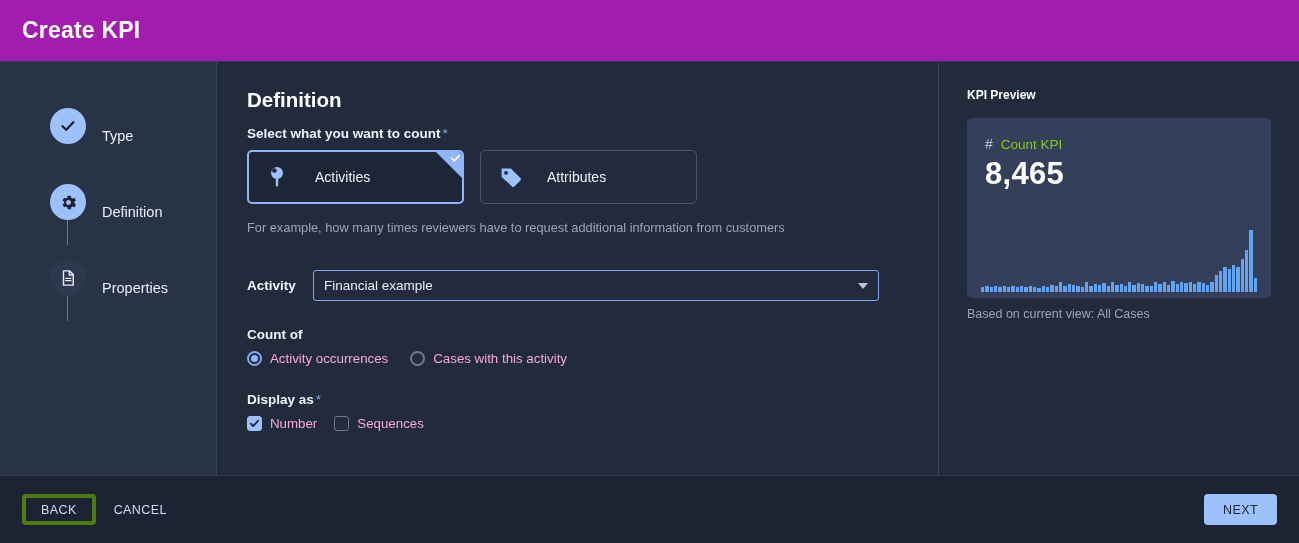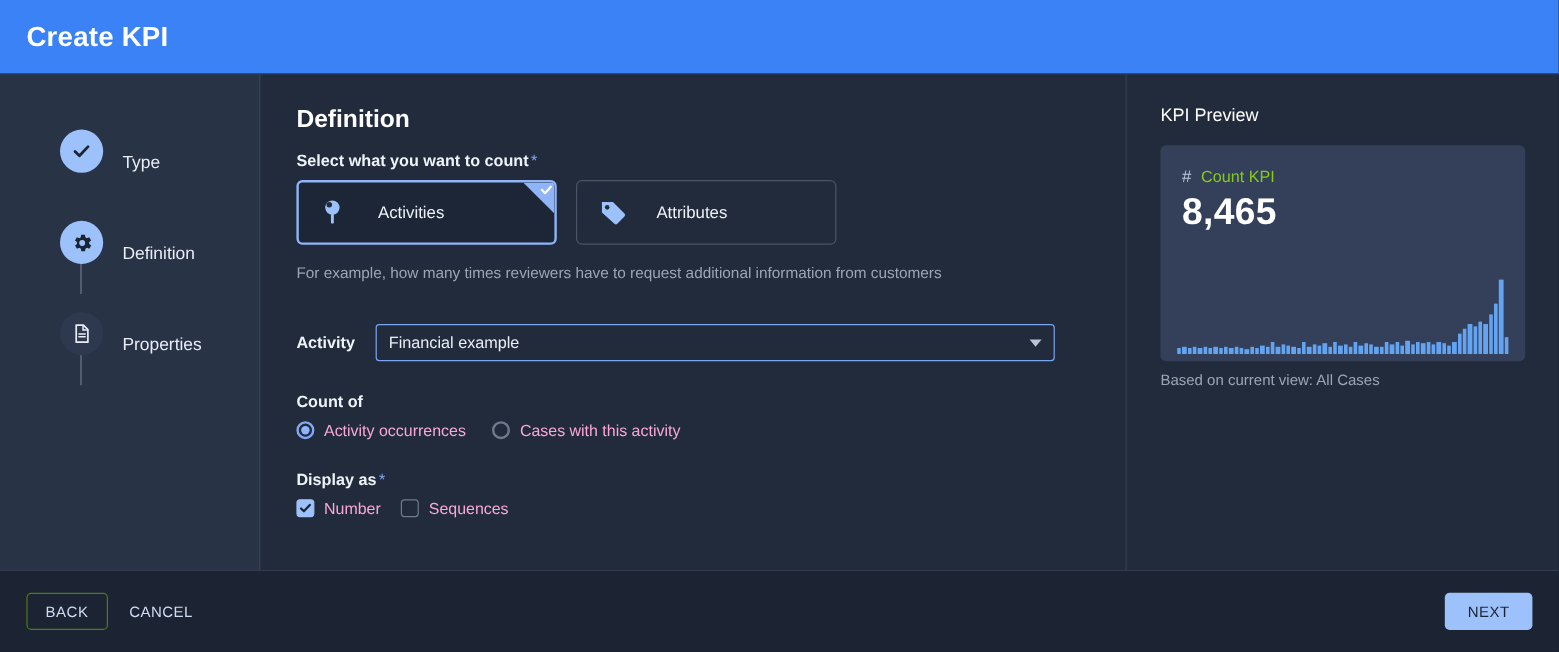--- a/index.html
+++ b/index.html
@@ -11,21 +11,21 @@
   }
   .app {
     width: 1299px; height: 543px;
     display: flex; flex-direction: column;
     background: #1c2433;
   }
 
   
   .titlebar {
     height: 62px; flex: 0 0 62px;
-    background: #3b82f6;
+    background: #a21caf;
     display: flex; align-items: center;
     padding-left: 22px;
     border-bottom: 1px solid #333c4e;
   }
   .titlebar .title {
     font-size: 23px; font-weight: bold; color: #ffffff;
     letter-spacing: .2px;
   }
 
   
@@ -177,21 +177,21 @@
   }
   .checkbox.on { background: #9dc1fb; border-color: #9dc1fb; }
 
   
   .preview {
     width: 360px; flex: 0 0 360px;
     background: #222b3c;
     padding: 26px 28px 0 28px;
   }
   .preview-title {
-    font-size: 15px; font-weight: normal; color: #ffffff;
+    font-size: 12px; font-weight: bold; color: #ffffff;
     margin-bottom: 16px;
   }
   .kpi-card {
     background: #34405a;
     border-radius: 5px;
     height: 180px;
     padding: 18px 18px 0 18px;
     position: relative; overflow: hidden;
   }
   .kpi-head { display: flex; align-items: center; }
@@ -215,21 +215,21 @@
   
   .footer {
     height: 67px; flex: 0 0 67px;
     background: #1c2433;
     display: flex; align-items: center;
     padding: 0 22px;
   }
   .btn-back {
     height: 31px; padding: 0 15px;
     background: transparent;
-    border: 1px solid #4d7c0f; border-radius: 4px;
+    border: 4px solid #4d7c0f; border-radius: 4px;
     color: #cfdcf3; font-size: 12.5px;
     display: flex; align-items: center; justify-content: center;
     cursor: pointer; letter-spacing: .4px;
     font-family: "Liberation Sans", sans-serif;
   }
   .btn-cancel {
     margin-left: 18px;
     color: #cfdcf3; font-size: 12.5px;
     background: none; border: none; cursor: pointer;
     letter-spacing: .4px;

